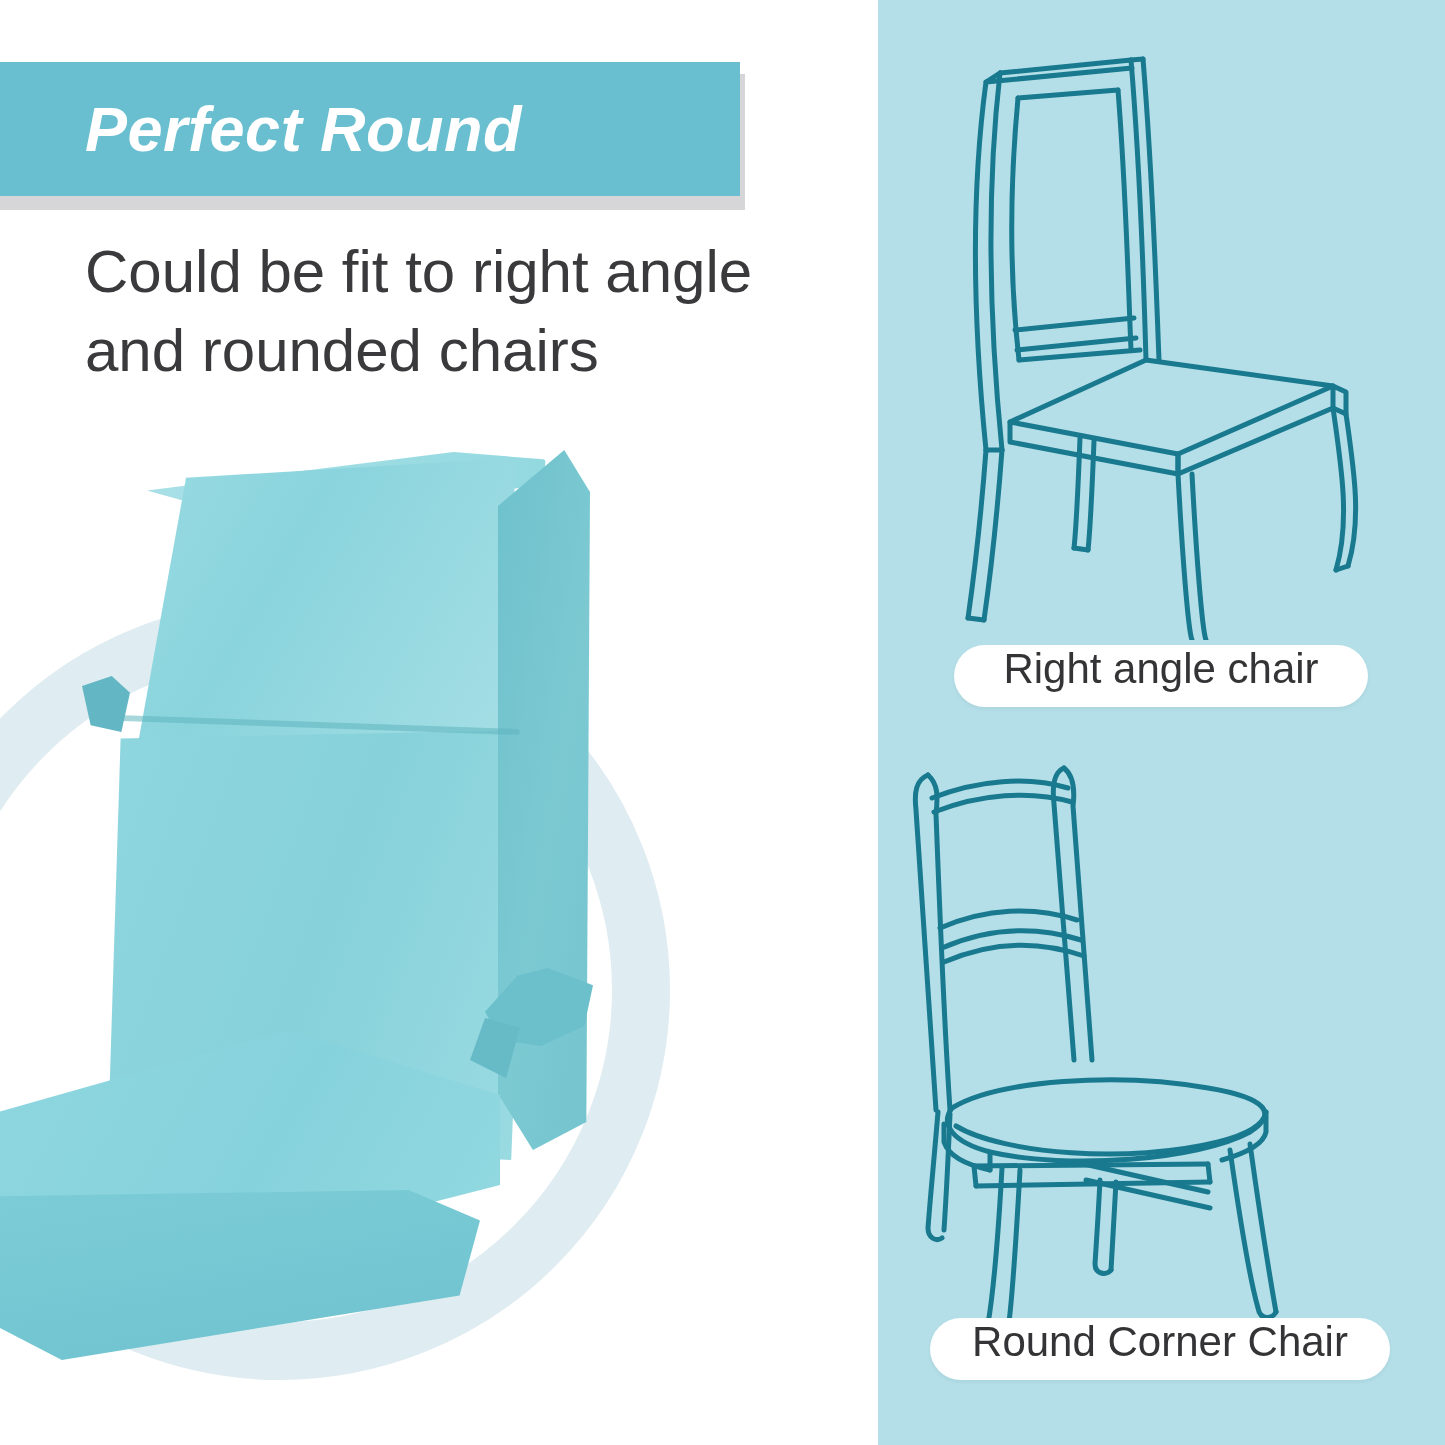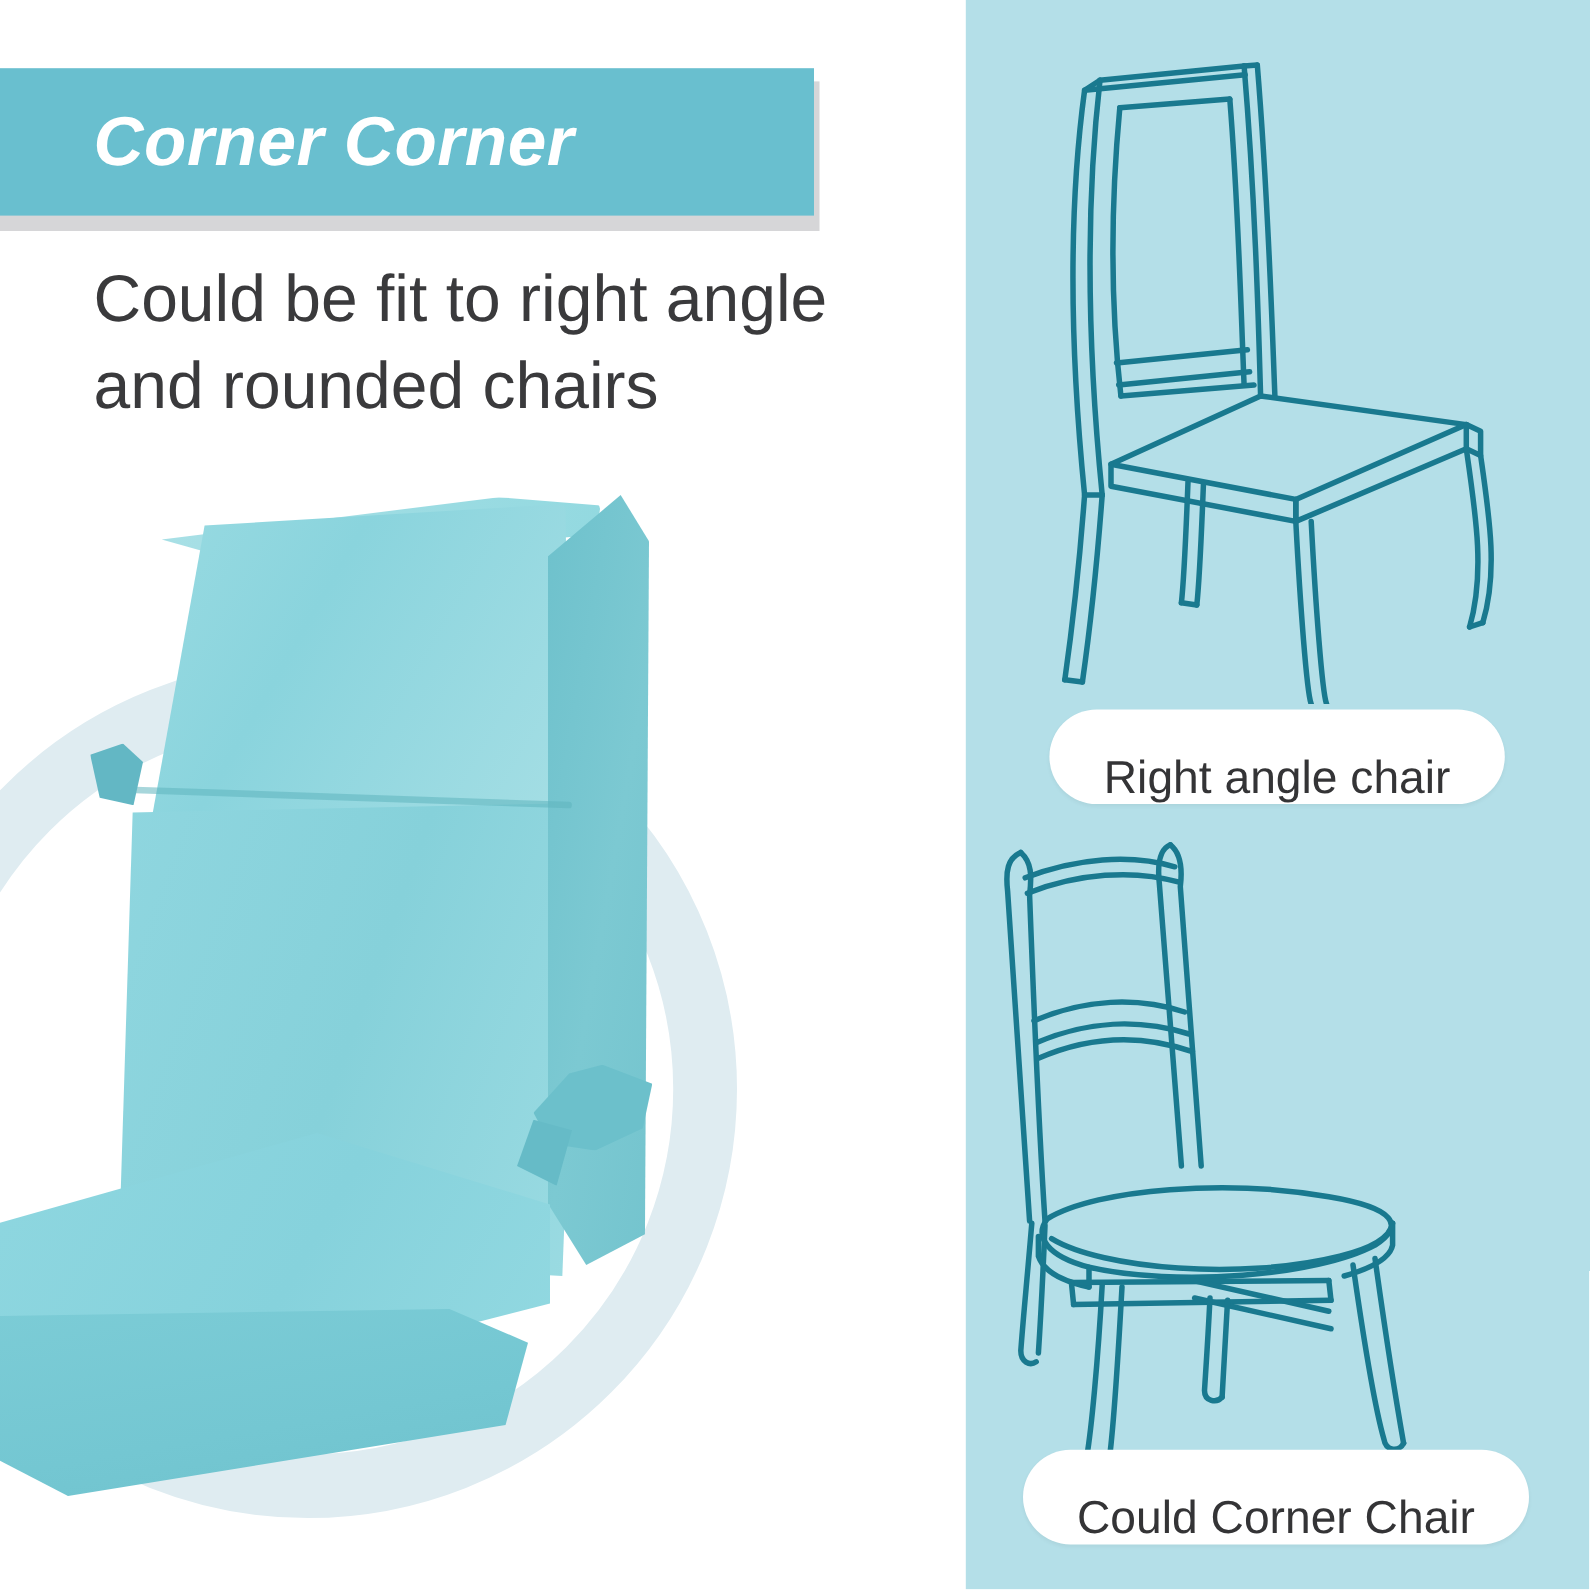--- a/index.html
+++ b/index.html
@@ -192,23 +192,23 @@
     left: 0;
     width: 567px;
   }
   #chair-top { top: 30px; height: 610px; }
   #chair-bottom { top: 740px; height: 600px; }
 
   .label-pill {
     position: absolute;
     background: #ffffff;
     border-radius: 46px;
-    height: 86px;
+    height: 62px;
     display: flex;
-    align-items: flex-end;
+    align-items: flex-start;
     justify-content: center;
     box-shadow: 0 2px 4px rgba(0,0,0,0.05);
   }
   .label-pill span {
     color: #343436;
     font-size: 42px;
     font-weight: 400;
     white-space: nowrap;
     font-family: "Liberation Sans", sans-serif;
   }
@@ -227,21 +227,21 @@
 <body>
 
 <div id="page">
 
   <div id="left-panel">
 
     <div id="decor-ring"></div>
 
     <div id="title-banner-shadow"></div>
     <div id="title-banner">
-      <div id="title-text">Corner Corner</div>
+      <div id="title-text">Perfect Round</div>
     </div>
 
     <div id="subtitle">Could be fit to right angle and rounded chairs</div>
 
     <div id="product">
       <div class="cush" id="back-top"></div>
       <div class="cush" id="back-front"></div>
       <div class="cush" id="back-front-2"></div>
       <div class="cush" id="back-side"></div>
       <div class="cush" id="back-seam"></div>
@@ -344,17 +344,17 @@
 
         <path d="M222 440 C 220 480 218 508 217 524 C 217 534 228 536 233 530"></path>
         <path d="M238 442 C 236 482 234 510 233 530"></path>
 
         <path d="M352 410 C 362 480 372 540 380 568 C 382 580 394 580 398 572"></path>
         <path d="M372 404 C 382 476 392 538 398 572"></path>
       </g>
     </svg>
 
     <div class="label-pill" id="label-round-corner">
-      <span>Could Corner Chair</span>
+      <span>Round Corner Chair</span>
     </div>
 
   </div>
 </div>
 
 </body></html>

